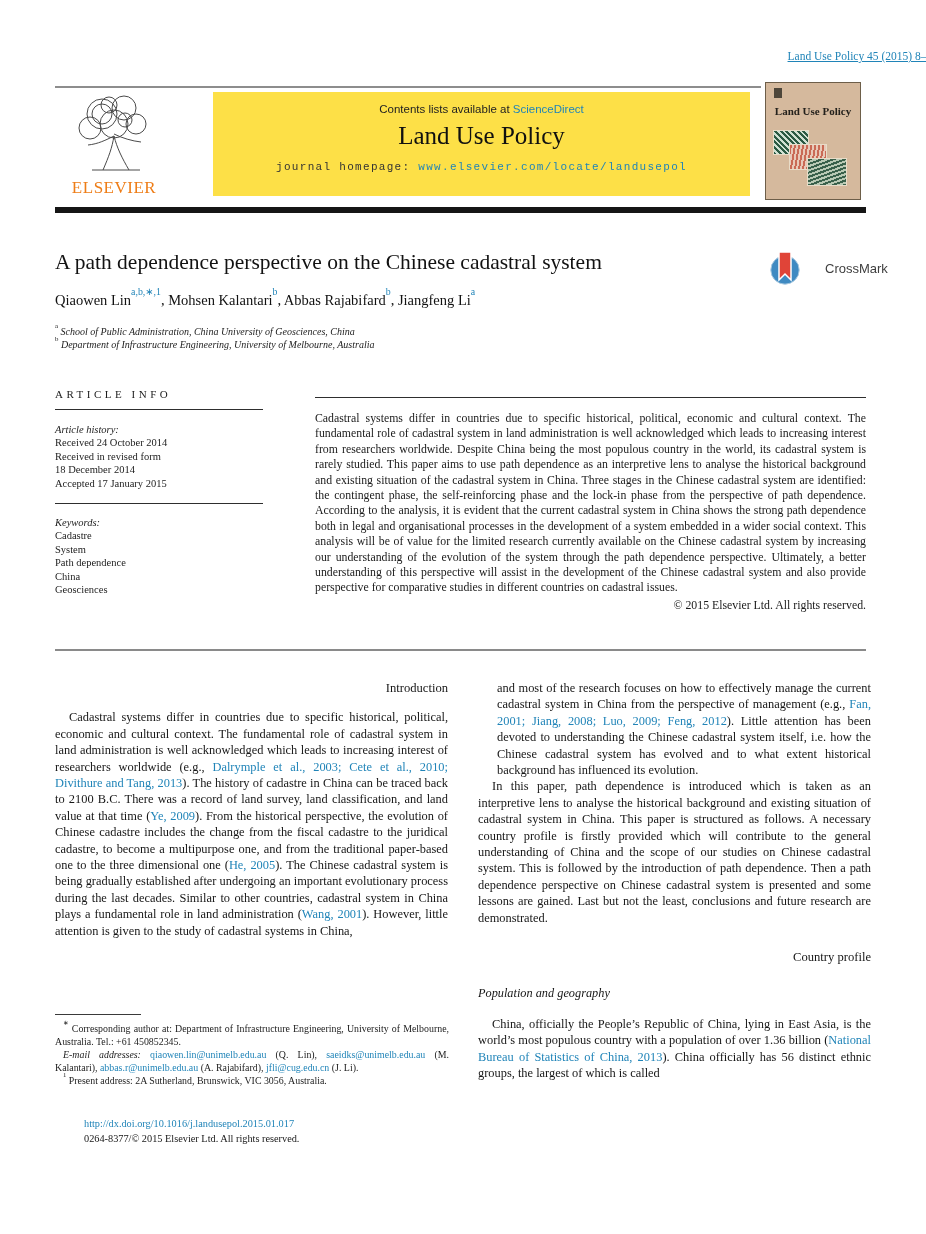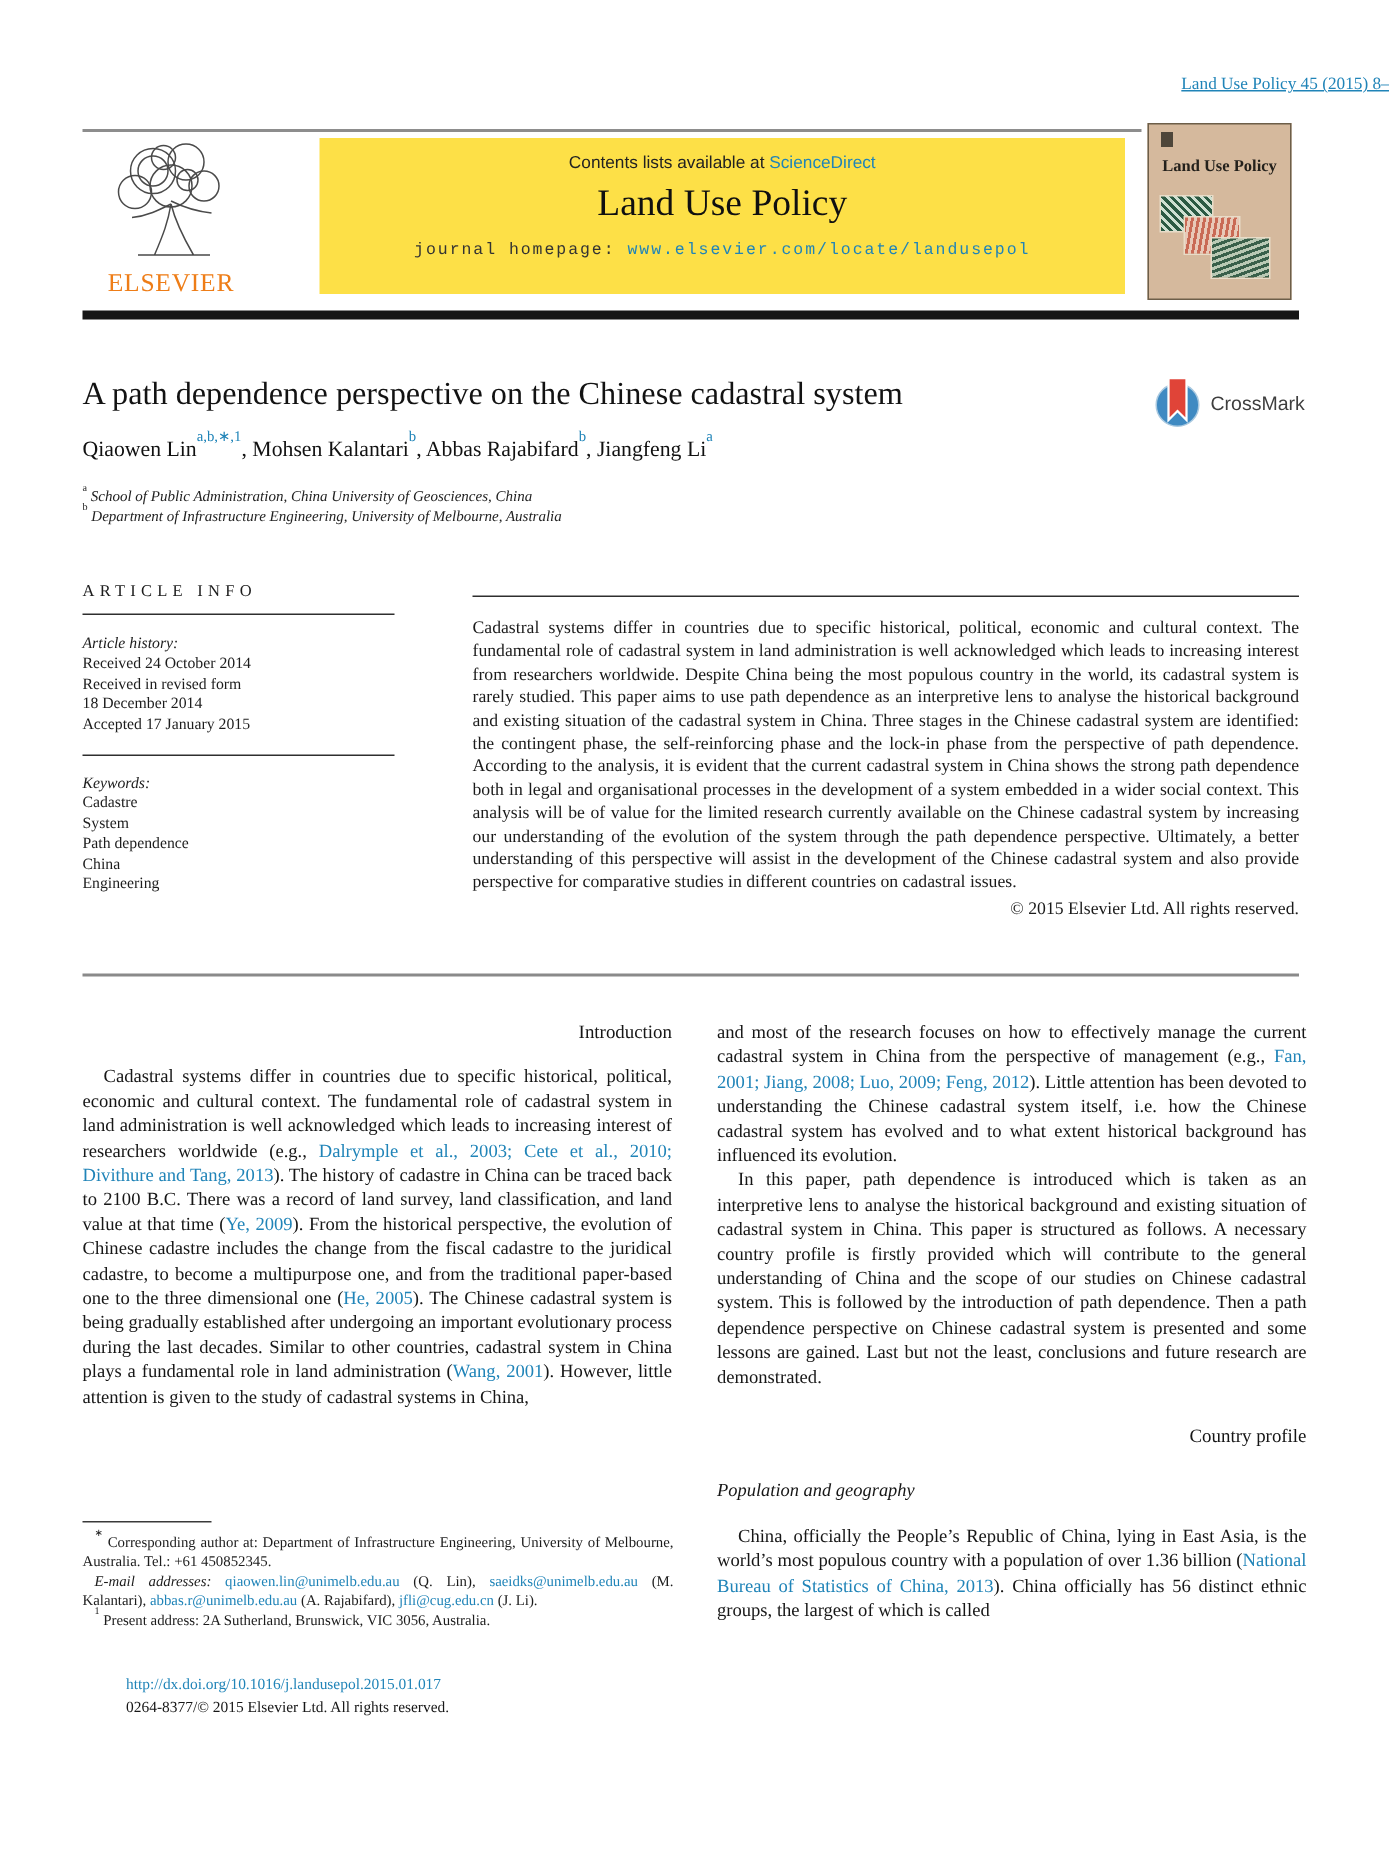--- a/index.html
+++ b/index.html
@@ -32,21 +32,21 @@
          background:repeating-linear-gradient(45deg,#2c5a43 0 2px,#cfe0d2 2px 4px);}
   .tile2{left:24px;top:62px;width:36px;height:24px;
          background:repeating-linear-gradient(100deg,#c96a55 0 2px,#e8c9b8 2px 4px);}
   .tile3{left:42px;top:76px;width:38px;height:26px;
          background:repeating-linear-gradient(160deg,#39604a 0 2px,#b9c9b4 2px 4px);}
 
   .black-bar{position:absolute;left:55px;top:207px;width:811px;height:6px;background:#161616;}
 
   
   .article-title{position:absolute;left:55px;top:250px;width:670px;font-size:21.5px;color:#121212;}
-  .crossmark{position:absolute;left:770px;top:250px;display:flex;align-items:center;gap:5px;}
+  .crossmark{position:absolute;left:770px;top:250px;display:flex;align-items:center;gap:23px;}
   .crossmark-label{font-family:"Liberation Sans",sans-serif;font-size:13px;color:#3e3e3e;}
 
   .authors{position:absolute;left:55px;top:292px;width:720px;font-size:14.5px;color:#111;}
   .affiliations{position:absolute;left:55px;top:325px;width:600px;font-size:10px;
                 font-style:italic;line-height:13px;color:#222;}
   .affiliations sup{font-style:normal;}
 
   
   .info-col{position:absolute;left:55px;top:388px;width:208px;}
   .abs-col{position:absolute;left:315px;top:388px;width:551px;}
@@ -60,21 +60,21 @@
 
   .section-rule{position:absolute;left:55px;top:649px;width:811px;height:2px;background:#8a8a8a;}
 
   
   .col{position:absolute;top:680px;width:393px;font-size:12.4px;line-height:16.4px;text-align:justify;}
   .col-left{left:55px;}
   .col-right{left:478px;}
   .h1{font-weight:400;font-size:12.6px;text-align:right;}
   .para{margin:13px 0 0 0;}
   .indent{text-indent:14px;}
-  .noindent{text-indent:0;}
+  .noindent{text-indent:0;margin-left:19px;}
   .subhead{margin-top:19px;font-style:italic;font-size:12.3px;text-align:left;}
   .h1.spaced{margin-top:23px;}
 
   
   .footnotes{position:absolute;left:55px;top:1014px;width:394px;}
   .fn-rule{width:86px;height:1px;background:#3a3a3a;margin-bottom:7px;}
   .fn{font-size:9.9px;line-height:13px;text-align:justify;text-indent:8px;color:#1c1c1c;}
   .doi-block{position:absolute;left:55px;top:1117px;font-size:10.3px;line-height:14.5px;margin-left:29px;}
 </style>
 </head>
@@ -150,21 +150,21 @@
       <div>18 December 2014</div>
       <div>Accepted 17 January 2015</div>
     </div>
     <div class="mid-rule"></div>
     <div class="info-block" style="margin-top:0">
       <div class="info-label">Keywords:</div>
       <div>Cadastre</div>
       <div>System</div>
       <div>Path dependence</div>
       <div>China</div>
-      <div>Engineering</div>
+      <div>Geosciences</div>
     </div>
   </div>
 
   <div class="abs-col">
     <div class="head-rule"></div>
     <div class="abstract-text">Cadastral systems differ in countries due to specific historical, political, economic and cultural context. The fundamental role of cadastral system in land administration is well acknowledged which leads to increasing interest from researchers worldwide. Despite China being the most populous country in the world, its cadastral system is rarely studied. This paper aims to use path dependence as an interpretive lens to analyse the historical background and existing situation of the cadastral system in China. Three stages in the Chinese cadastral system are identified: the contingent phase, the self-reinforcing phase and the lock-in phase from the perspective of path dependence. According to the analysis, it is evident that the current cadastral system in China shows the strong path dependence both in legal and organisational processes in the development of a system embedded in a wider social context. This analysis will be of value for the limited research currently available on the Chinese cadastral system by increasing our understanding of the evolution of the system through the path dependence perspective. Ultimately, a better understanding of this perspective will assist in the development of the Chinese cadastral system and also provide perspective for comparative studies in different countries on cadastral issues.</div>
     <div class="abstract-copy">© 2015 Elsevier Ltd. All rights reserved.</div>
   </div>
 
   <div class="section-rule"></div>

